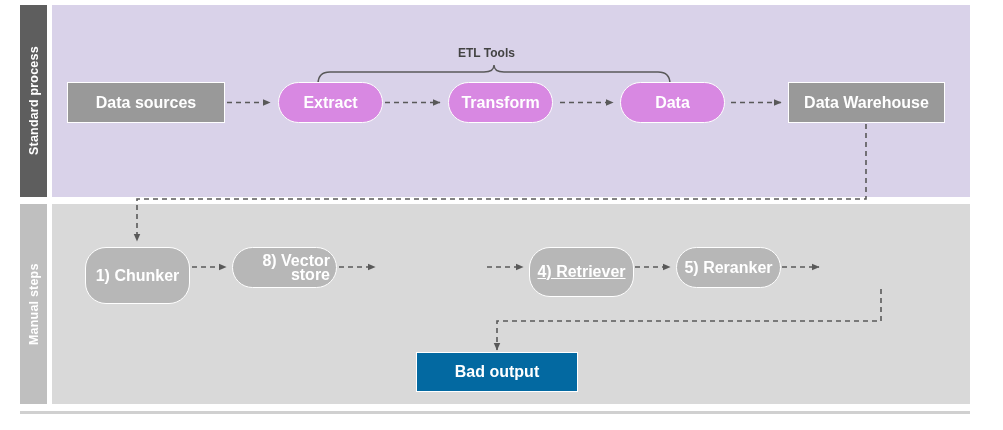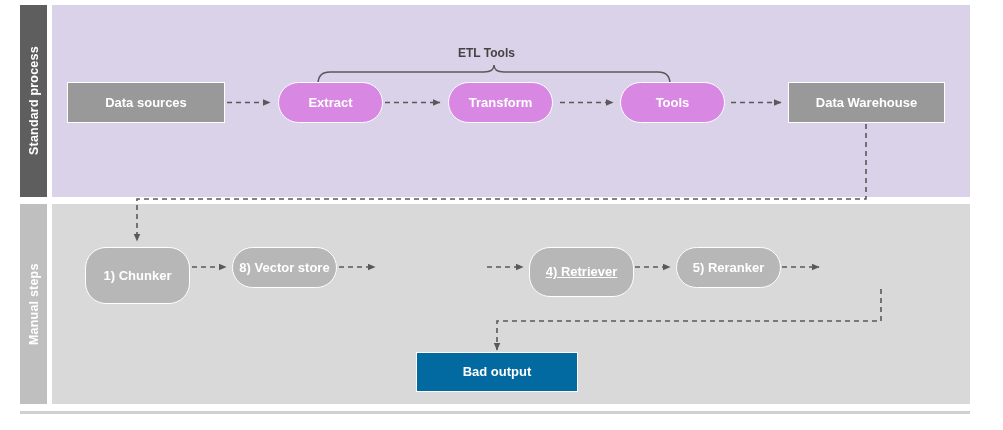--- a/index.html
+++ b/index.html
@@ -18,24 +18,24 @@
 
   .lane-top-body{position:absolute;left:52px;top:5px;width:918px;height:192px;background:#d9d2e9;}
   .lane-bot-body{position:absolute;left:52px;top:204px;width:918px;height:200px;background:#d9d9d9;}
 
   .bottom-rule{position:absolute;left:20px;top:411px;width:950px;height:3px;background:#d0d0d0;}
 
   
   .node{
     position:absolute;box-sizing:border-box;display:flex;align-items:center;
     justify-content:center;text-align:center;color:#ffffff;font-weight:bold;
-    font-size:13px;line-height:14px;padding:0 6px;border:1px solid #ffffff;
+    font-size:16px;line-height:14px;padding:0 6px;border:1px solid #ffffff;
   }
   .rect{border-radius:0;}
-  .pill{border-radius:21px;}
+  .pill{border-radius:21px;text-align:right;}
   .gray-box{background:#999999;}
   .magenta{background:#d888e2;}
   .gray-pill{background:#b7b7b7;}
   .yellow{background:#0369a1;}
 
   
   #wires{position:absolute;left:0;top:0;width:1003px;height:430px;pointer-events:none;}
 
   
   .bracket-label{
@@ -83,21 +83,21 @@
   </svg>
 
   <span class="bracket-label" style="left:458px;top:46px;">ETL Tools</span>
 
   <div class="node rect gray-box" style="left:67px;top:82px;width:158px;height:41px;">Data sources</div>
 
   <div class="node pill magenta" style="left:278px;top:82px;width:105px;height:41px;">Extract</div>
 
   <div class="node pill magenta" style="left:448px;top:82px;width:105px;height:41px;">Transform</div>
 
-  <div class="node pill magenta" style="left:620px;top:82px;width:105px;height:41px;">Tools</div>
+  <div class="node pill magenta" style="left:620px;top:82px;width:105px;height:41px;">Data</div>
 
   <div class="node rect gray-box" style="left:788px;top:82px;width:157px;height:41px;">Data Warehouse</div>
 
   <div class="node pill gray-pill" style="left:85px;top:247px;width:105px;height:57px;">1) Chunker</div>
 
   <div class="node pill gray-pill" style="left:232px;top:247px;width:105px;height:41px;">8) Vector store</div>
 
 
   <div class="node pill gray-pill" style="left:529px;top:247px;width:105px;height:50px;text-decoration:underline;">4) Retriever</div>
 

